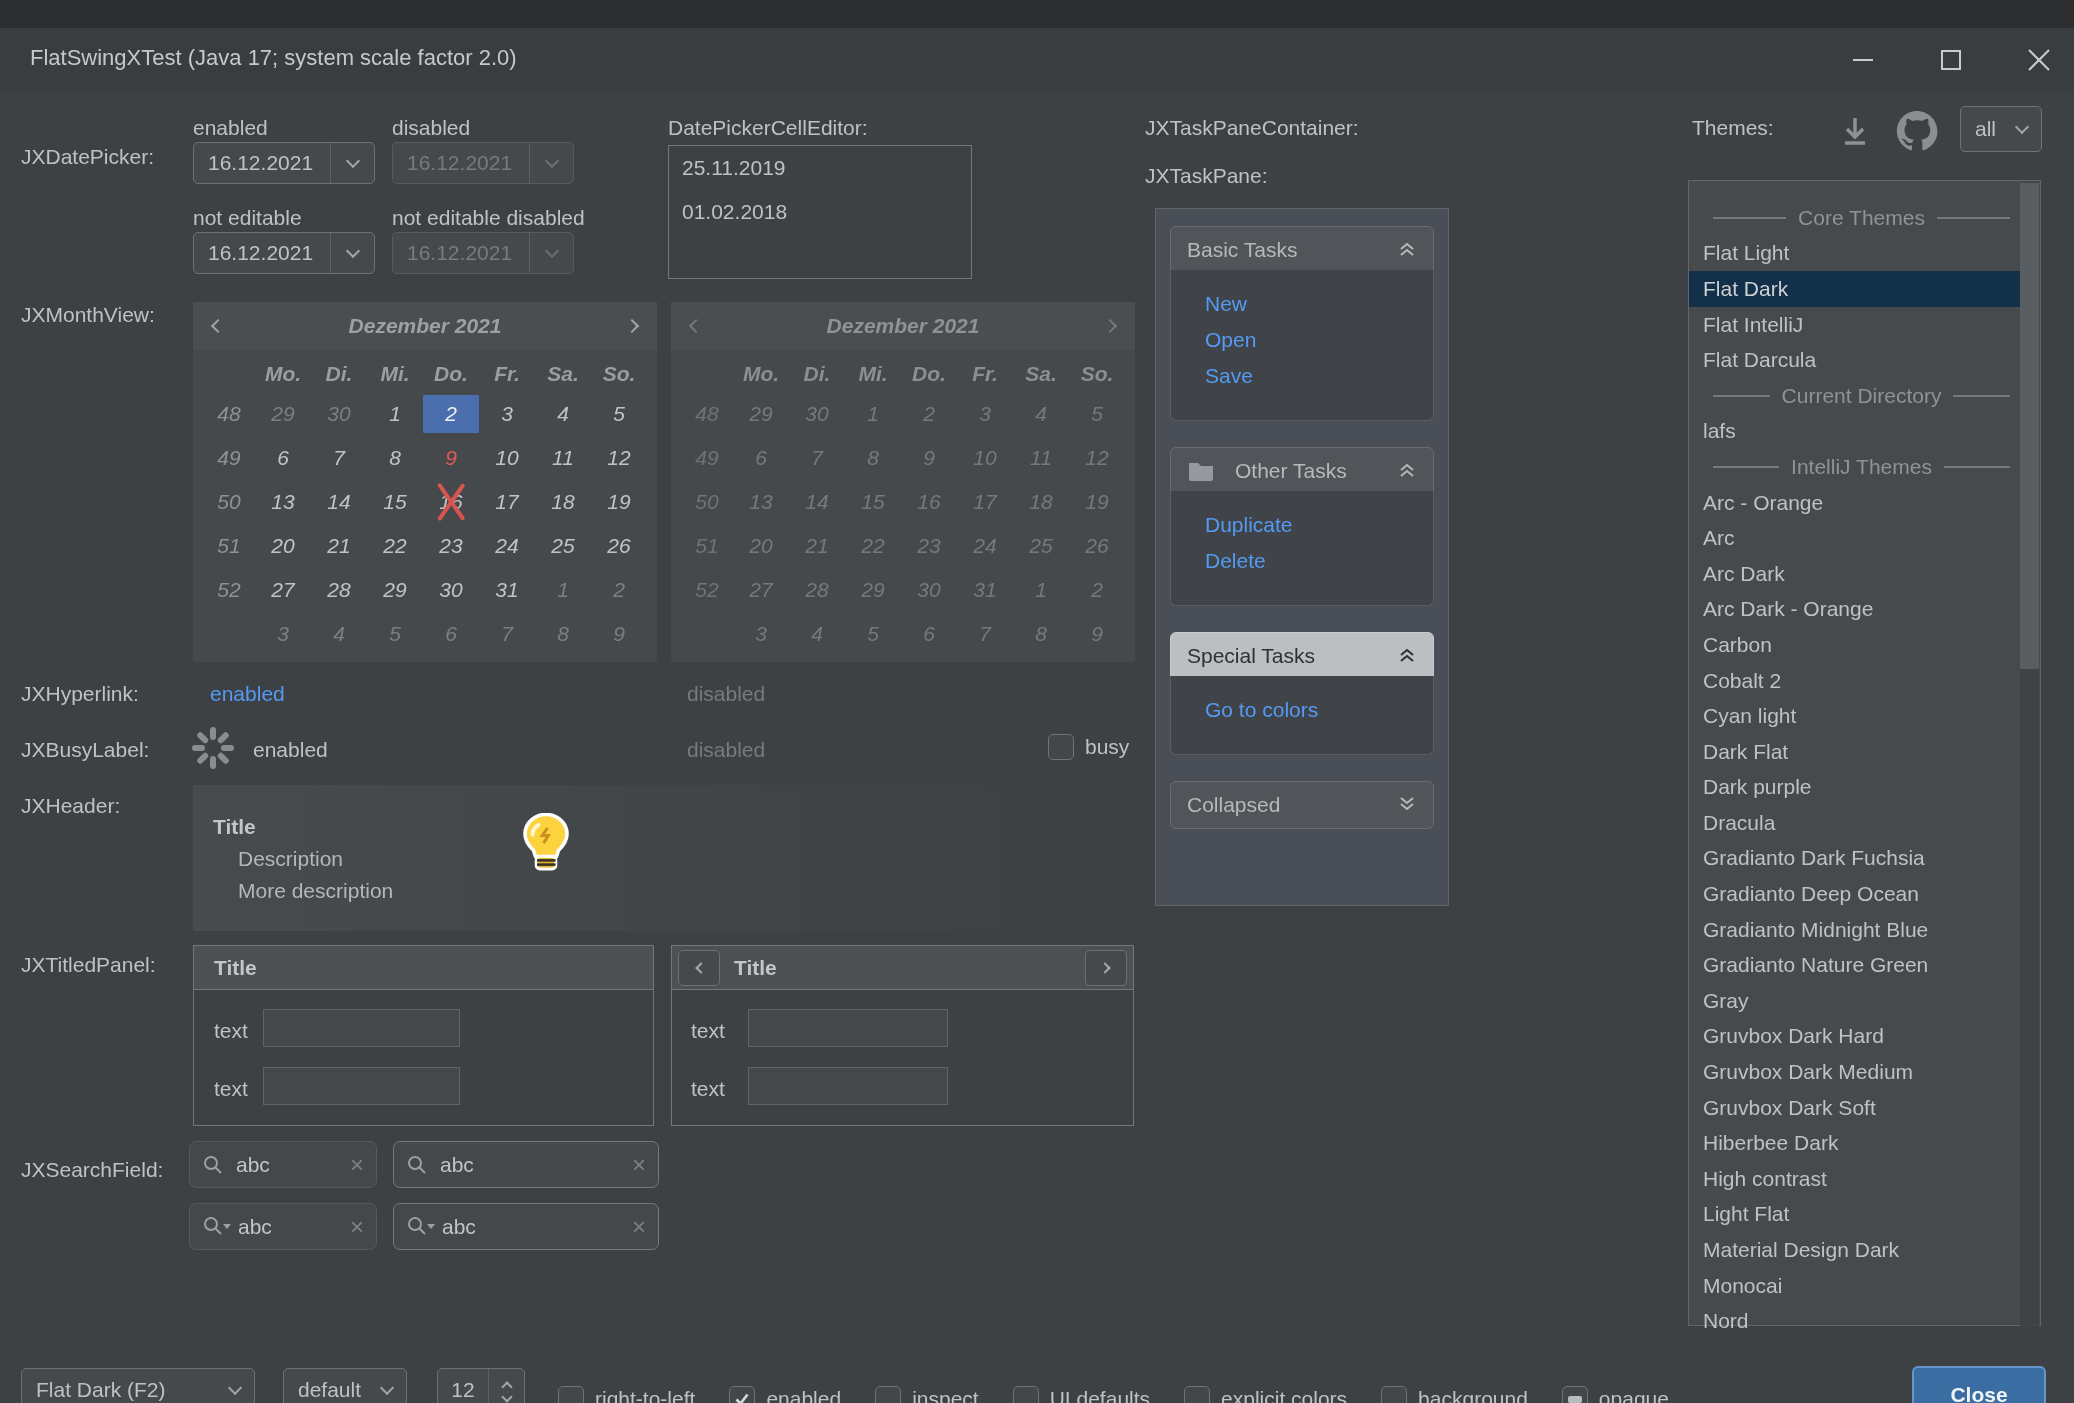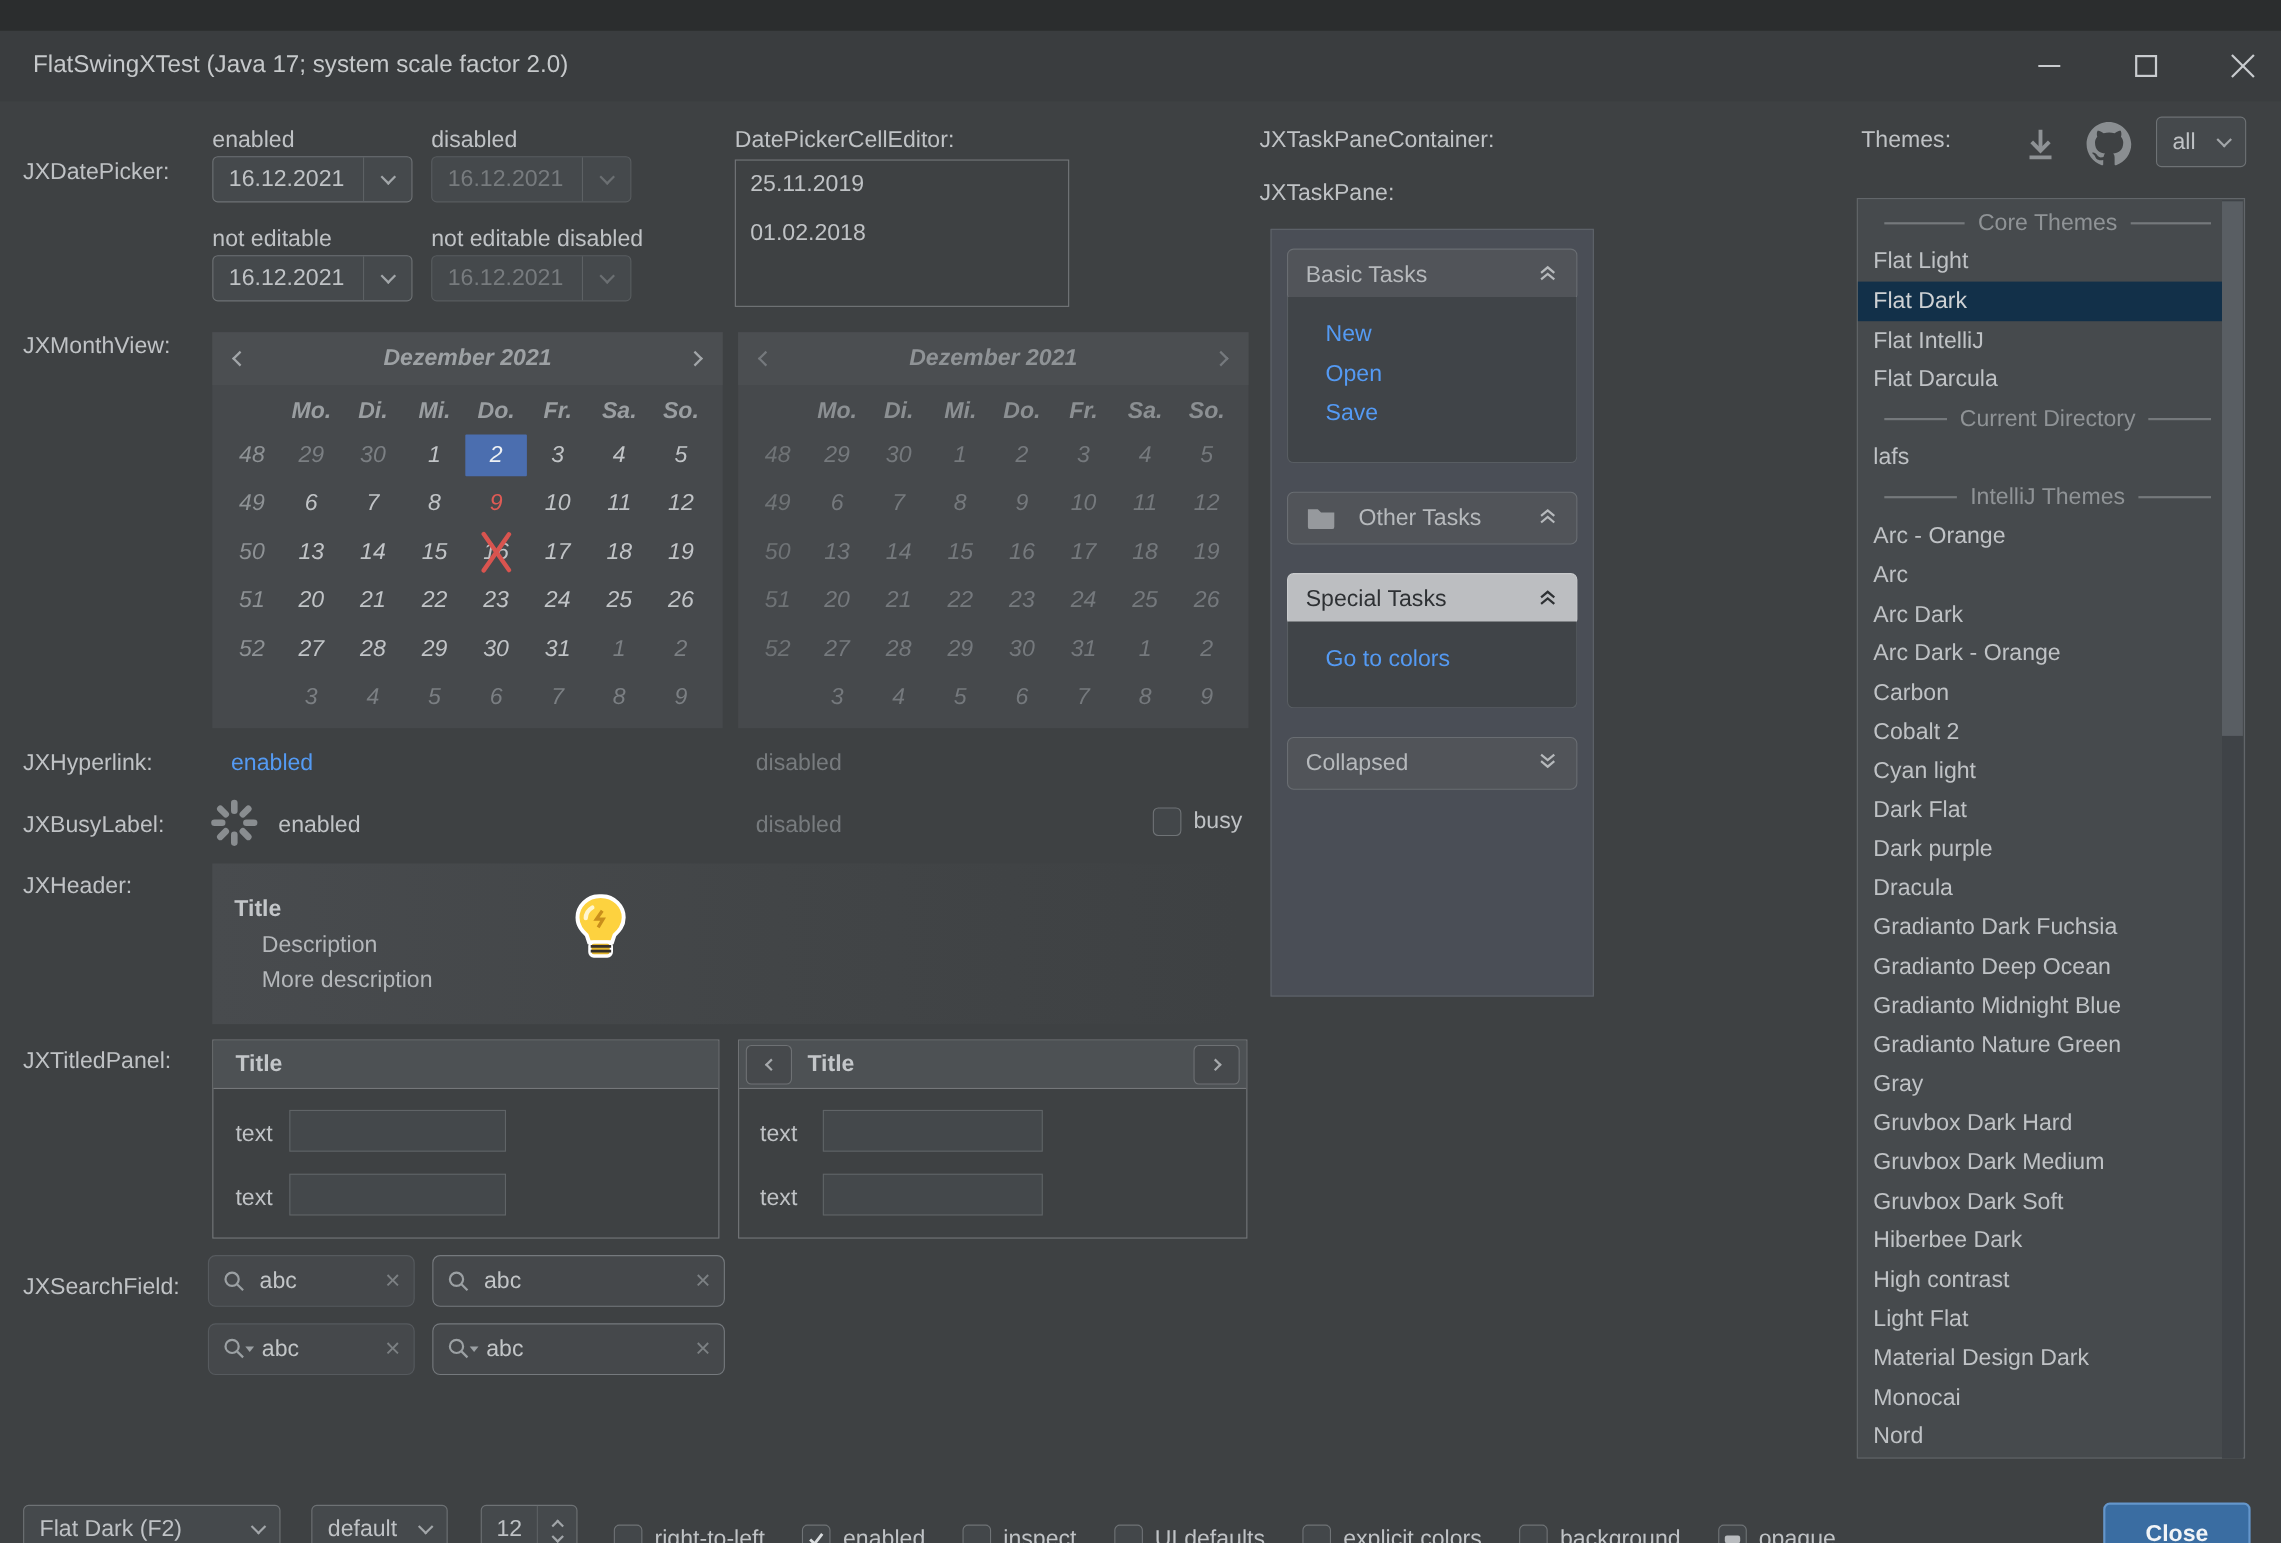--- a/index.html
+++ b/index.html
@@ -77,21 +77,21 @@
   #tp-container{background:#4a4e56;border:1px solid #5f646b;padding-top:17px;}
   .pane{margin:0 14px 26px 14px;}
   .pane-head{height:48px;background:#515459;border:1px solid #696d72;border-radius:6px;display:flex;align-items:center;padding:0 16px;color:#b6b9bc;}
   .pane-head .pt{font-weight:normal;flex:1;}
   .pane-head.focus{background:#bcbec1;border-color:#c9cbcd;color:#2e3134;}
   .pane-body{background:#404448;border:1px solid #585d62;border-top:none;border-radius:0 0 6px 6px;padding:16px 0 26px 34px;margin-top:-4px;}
   .tlink{display:block;line-height:36px;color:var(--link);}
   .pane-head svg{flex:none;}
   .foldico{margin-right:20px;display:flex;}
   
-  #theme-list{border:1px solid #62666a;background:#464a4d;padding-top:4px;}
+  #theme-list{border:1px solid #62666a;background:#464a4d;padding-top:19px;}
   .t-row{height:35.6px;display:flex;align-items:center;padding-left:14px;width:calc(100% - 20px);}
   .t-row.sel{background:var(--list-sel);color:#ced1d4;}
   .t-head{display:flex;align-items:center;gap:12px;padding:0 10px 0 24px;color:#8f9396;width:calc(100% - 20px);height:35.6px;}
   .t-head .hline{flex:1;height:2px;background:#75797c;}
   #scrolltrack{position:absolute;right:1px;top:1px;width:19px;height:1144px;background:#3f4347;}
   #scrollthumb{position:absolute;left:0;top:1px;width:19px;height:486px;background:#595e63;}
   
   .cb{width:26px;height:26px;border-radius:5px;background:#43474a;border:1.6px solid #6f7376;display:inline-flex;align-items:center;justify-content:center;flex:none;}
   .cb .bar{width:14px;height:7px;border-radius:2px;background:#b9bcbf;}
   .cbwrap{display:flex;align-items:center;gap:11px;}
@@ -643,20 +643,24 @@
           <span class="foldico">
             <svg width="28" height="24" viewBox="0 0 28 24">
               <path d="M2 4 h9 l3 3 h12 v13 a2 2 0 0 1 -2 2 H4 a2 2 0 0 1 -2 -2 z" fill="#96999d"></path>
             </svg>
           </span>
           <span class="pt">Other Tasks</span>
           <span><svg width="20" height="16" viewBox="0 0 20 16" fill="none" stroke="currentColor" stroke-width="2">
               <polyline points="4,8 10,3 16,8"></polyline>
               <polyline points="4,14 10,9 16,14"></polyline>
             </svg></span>
+        </div>
+        <div class="pane-body">
+          <a class="tlink">Duplicate</a>
+          <a class="tlink">Delete</a>
         </div>
       </div>
       <div class="pane">
         <div class="pane-head focus">
           <span class="pt">Special Tasks</span>
           <span><svg width="20" height="16" viewBox="0 0 20 16" fill="none" stroke="currentColor" stroke-width="2">
               <polyline points="4,8 10,3 16,8"></polyline>
               <polyline points="4,14 10,9 16,14"></polyline>
             </svg></span>
         </div>

